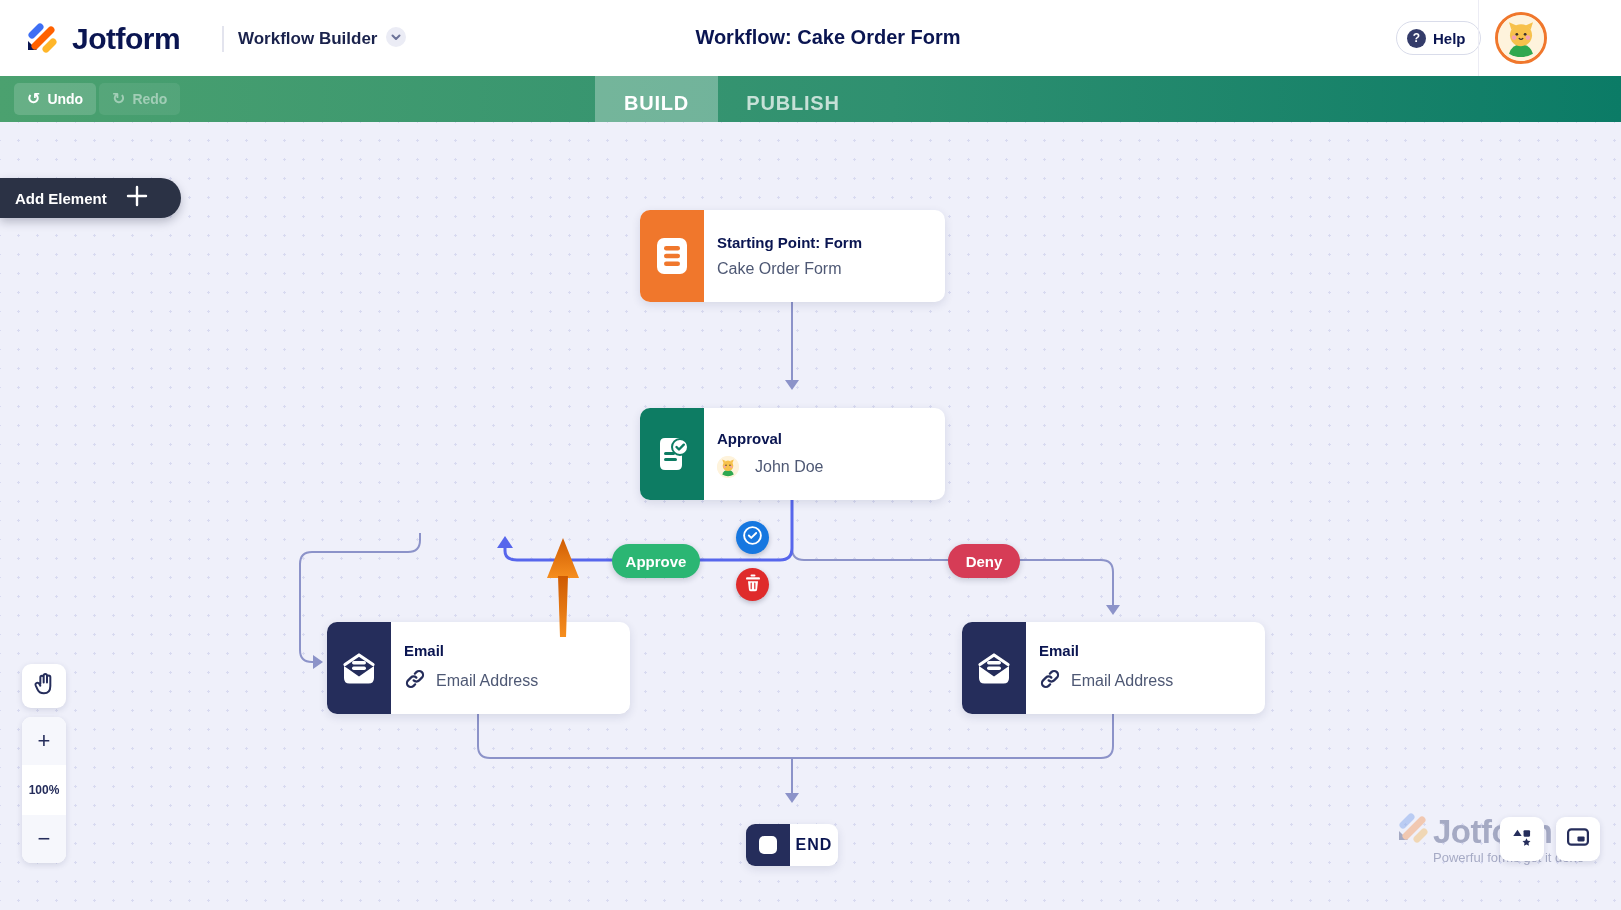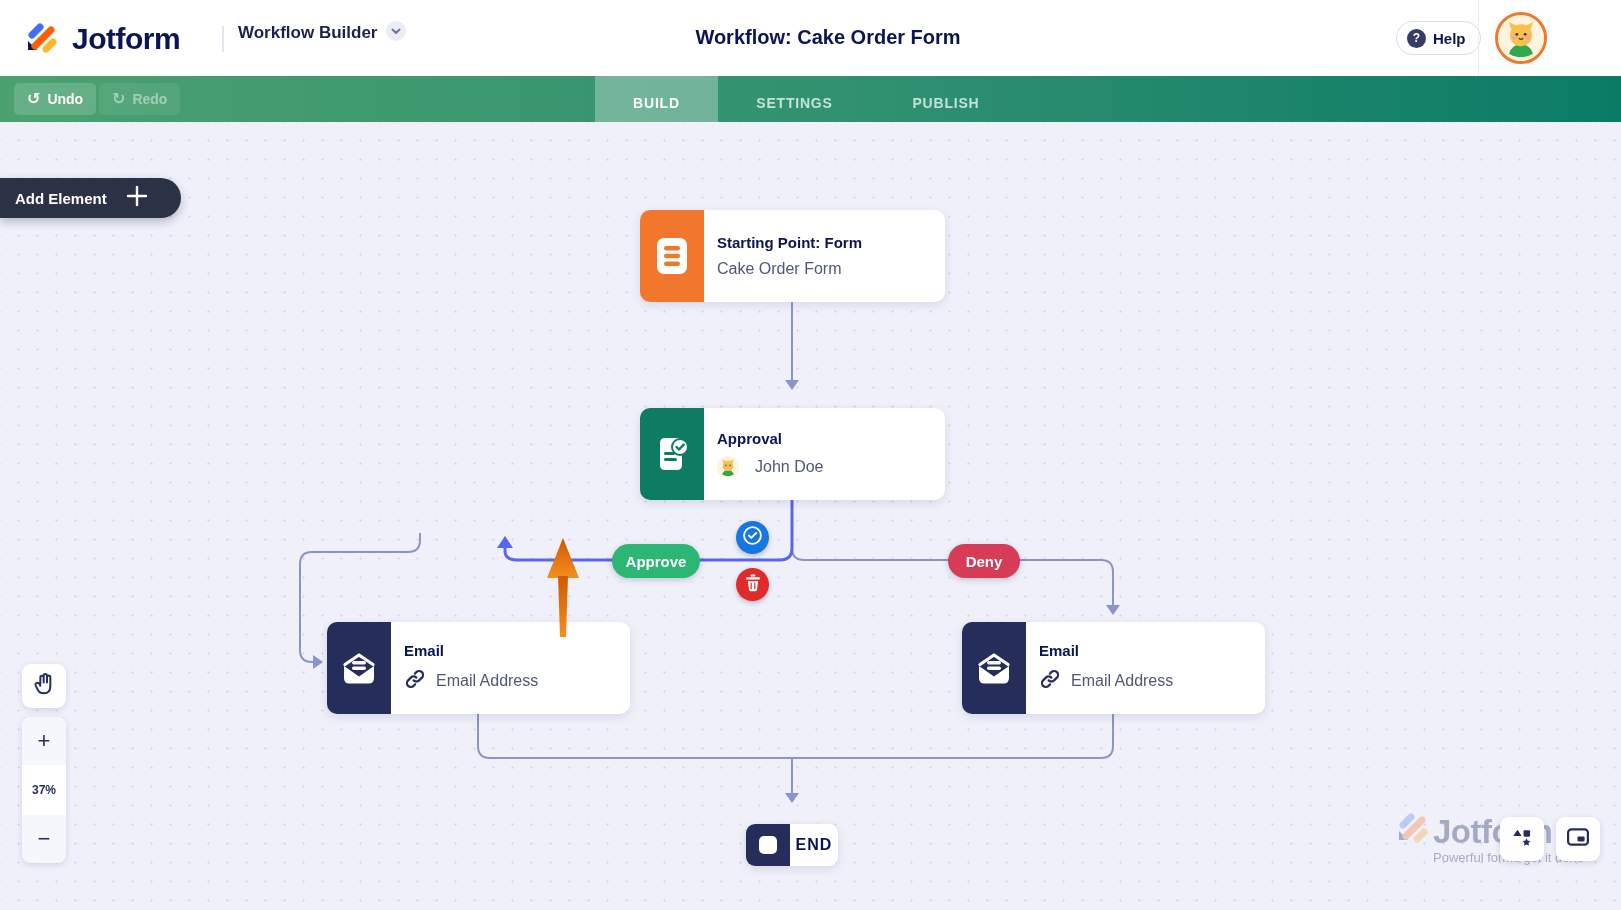--- a/index.html
+++ b/index.html
@@ -4,21 +4,21 @@
 <style>
   * { margin:0; padding:0; box-sizing:border-box; }
   html,body { width:1621px; height:910px; overflow:hidden; background:#fff;
     font-family:"Liberation Sans","DejaVu Sans",sans-serif; }
 
   
   .header { position:absolute; left:0; top:0; width:1621px; height:76px; background:#fff; }
   .brand { position:absolute; left:24px; top:20px; display:flex; align-items:center; gap:14px; cursor:pointer; }
   .brand-name { font-size:30px; font-weight:800; color:#0A1551; letter-spacing:-0.5px; }
   .hdr-sep { position:absolute; left:222px; top:26px; width:2px; height:26px; background:#E3E4EE; }
-  .product { position:absolute; left:238px; top:21px; display:flex; align-items:center; gap:9px; cursor:pointer; }
+  .product { position:absolute; left:238px; top:27px; display:flex; align-items:center; gap:9px; cursor:pointer; }
   .product-name { font-size:17px; font-weight:700; color:#1a224c; }
   .page-title { position:absolute; left:785px; top:26px; transform:translateX(-50%);
     font-size:20px; font-weight:700; color:#0A1551; white-space:nowrap;margin-left:43px; }
   .help-btn { position:absolute; left:1396px; top:21px; height:34px; padding:0 14px 0 10px;
     border:1px solid #D9DCEA; border-radius:17px; display:flex; align-items:center; gap:7px;
     background:#fff; cursor:pointer; }
   .help-q { width:19px; height:19px; border-radius:50%; background:#343C6A; color:#fff;
     font-size:12px; font-weight:700; display:flex; align-items:center; justify-content:center; }
   .help-label { font-size:15px; font-weight:700; color:#0A1551; }
   .hdr-vdiv { position:absolute; left:1478px; top:0; width:1px; height:76px; background:#ECECF4; }
@@ -28,21 +28,21 @@
   
   .toolbar { position:absolute; left:0; top:76px; width:1621px; height:46px;
     background:linear-gradient(90deg,#4BA16F 0%,#2F9070 55%,#0B7B66 100%); }
   .tb-btn { position:absolute; top:7px; height:32px; border-radius:5px; display:flex; align-items:center;
     gap:7px; padding:0 13px; font-size:14px; font-weight:700; cursor:pointer; }
   .undo { left:14px; background:rgba(255,255,255,0.16); color:#fff; }
   .redo { left:99px; background:rgba(255,255,255,0.08); color:rgba(255,255,255,0.45); }
   .tb-ic { font-size:16px; line-height:1; font-family:"DejaVu Sans",sans-serif; }
   .tabs { position:absolute; left:595px; top:0; height:46px; display:flex; }
   .tab { height:54px; display:flex; align-items:center; justify-content:center;
-    font-size:14px; font-weight:700; letter-spacing:0.8px; color:rgba(255,255,255,0.72); cursor:pointer; }
+    font-size:20px; font-weight:700; letter-spacing:0.8px; color:rgba(255,255,255,0.72); cursor:pointer; }
   .tab.active { background:rgba(255,255,255,0.30); color:#fff; }
 
   
   .canvas { position:absolute; left:0; top:122px; width:1621px; height:788px; background:#EFF0FA;
     background-image:radial-gradient(#D8DAF0 1.3px, transparent 1.3px); background-size:19px 19px;
     background-position:9px 9px; }
   .connector-layer { position:absolute; left:0; top:0; pointer-events:none; }
 
   .add-element { position:absolute; left:0; top:56px; width:181px; height:40px; background:#2B3245;
     border-radius:0 28px 28px 0; display:flex; align-items:center; padding-left:15px; gap:18px;
@@ -161,21 +161,20 @@
   <div class="tb-btn undo">
     <span class="tb-ic">↺</span>
     <span>Undo</span>
   </div>
   <div class="tb-btn redo">
     <span class="tb-ic">↻</span>
     <span>Redo</span>
   </div>
   <div class="tabs">
     <div class="tab active" style="width:123px">BUILD</div>
-    <div class="tab" style="width:153px">SETTINGS</div>
     <div class="tab" style="width:150px">PUBLISH</div>
   </div>
 </div>
 
 <div class="canvas">
 
   <svg class="connector-layer" width="1621" height="788">
 
     <path d="M792 180 V260" stroke="#8C93C9" stroke-width="2" fill="none"></path>
     <polygon points="785,258 799,258 792,268" fill="#8C93C9"></polygon>
@@ -345,21 +344,21 @@
   <div class="hand-btn">
     <span>
       <svg width="23" height="25" viewBox="0 0 22 24" fill="none" stroke="#252D5B" stroke-width="1.9" stroke-linecap="round" stroke-linejoin="round">
         <path d="M7 11.5 V5.2 a1.6 1.6 0 0 1 3.2 0 V10 M10.2 10 V3.6 a1.6 1.6 0 0 1 3.2 0 V10 M13.4 10 V5 a1.6 1.6 0 0 1 3.2 0 V13.5 q0 7 -6.2 7 q-4.5 0 -6 -3.5 L2.6 13 q-0.8 -1.9 1 -2.6 q1.5 -0.5 2.4 1 L7 13.2"></path>
       </svg>
     </span>
   </div>
 
   <div class="zoom-panel">
     <div class="zoom-btn zin">+</div>
-    <div class="zoom-level">37%</div>
+    <div class="zoom-level">100%</div>
     <div class="zoom-btn zout">−</div>
   </div>
 
   <div class="watermark">
     <div class="wm-row">
       <span>
         <svg width="34" height="34" viewBox="0 0 34 34">
           <path d="M4 21 L13 30 L4 30 Z" fill="#6A7199"></path>
           <path d="M8 15 L16 7" stroke="#8FB0EE" stroke-width="7" stroke-linecap="round"></path>
           <path d="M11 26 L27 10" stroke="#F3A877" stroke-width="7" stroke-linecap="round"></path>

